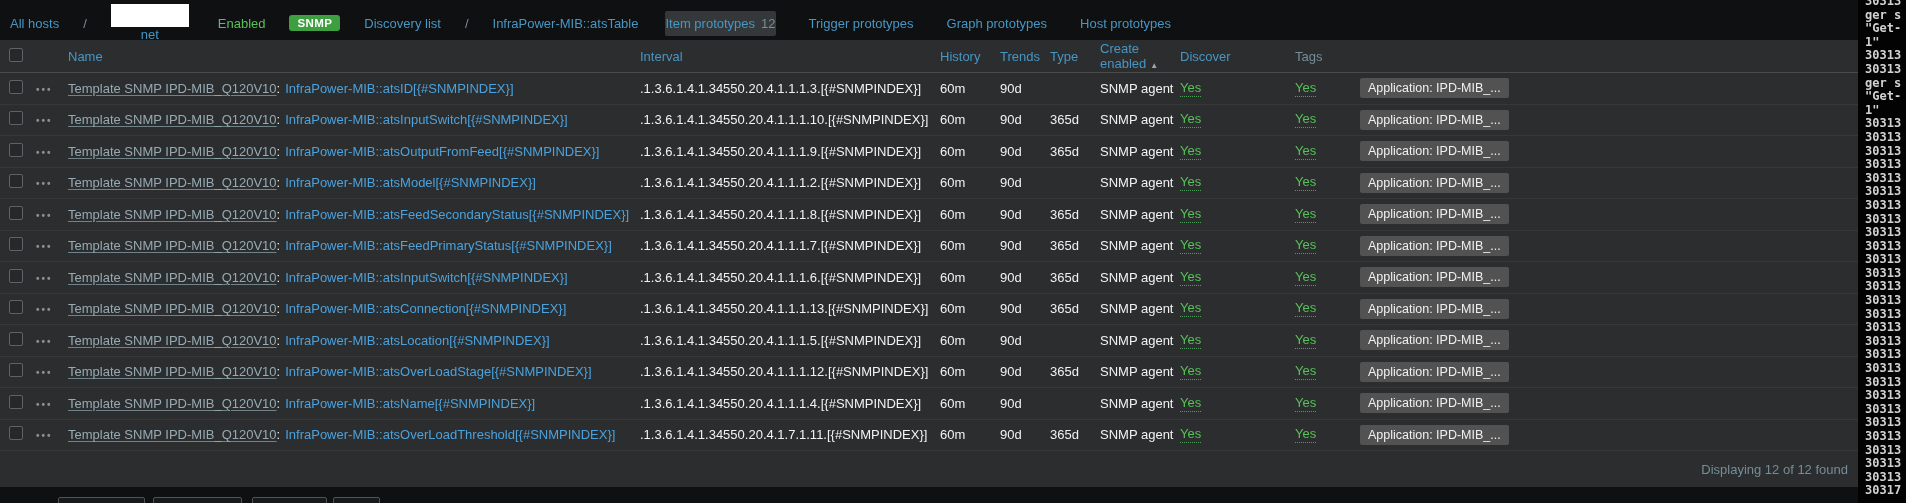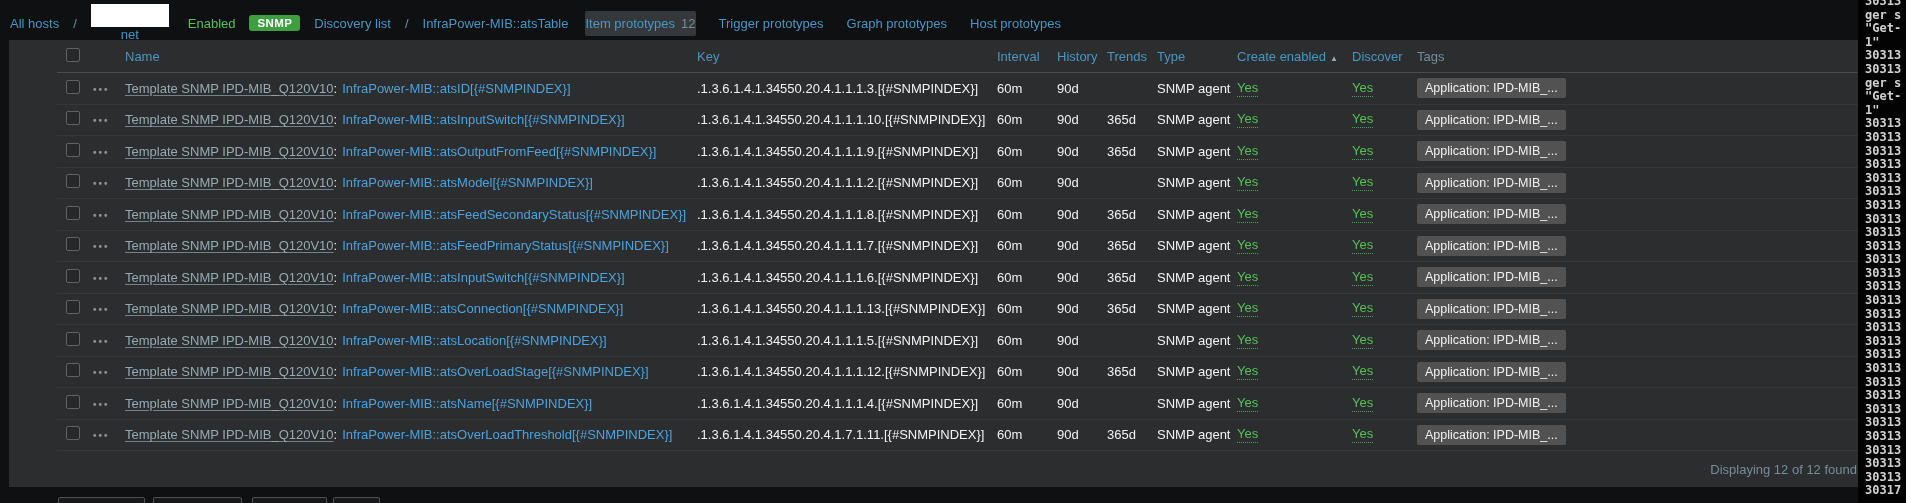--- a/index.html
+++ b/index.html
@@ -7,40 +7,40 @@
   body {
     width:1906px; height:503px; overflow:hidden; position:relative;
     background:#0e1012; font-family:"Liberation Sans", sans-serif; font-size:13px;
     -webkit-font-smoothing:antialiased;
   }
   a { text-decoration:none; cursor:pointer; }
 
   
   .nav {
     position:absolute; top:0; left:0; width:1544px; height:40px;
-    display:flex; align-items:center; padding:6px 0 0 10px; gap:14px; white-space:nowrap;
+    display:flex; align-items:center; padding:6px 0 0 10px; gap:24px; white-space:nowrap;
   }
   .blue { color:#4796c4; }
   .sep { color:#768d99; }
   .hostwrap { display:flex; align-items:center;flex-direction:column; }
   .redaction { width:78px; height:23px; background:#ffffff; display:inline-block; }
   .status-enabled { color:#58c058; margin-left:5px; }
   .badge {
     background:#3d9f40; color:#ffffff; font-weight:bold; font-size:11.5px;
     padding:2px 8px; border-radius:3px; letter-spacing:.4px; 
   }
   .tab-selected {
     background:#35383a; border-radius:2px; padding:5px 0; margin-left:3px;
     color:#4796c4; display:flex; align-items:center; gap:6px;
   }
   .tab-count { color:#768d99; }
   .navtab { margin-left:9px; }
 
   
-  .container { position:absolute; top:40px; left:9px; width:1858px; background:#2b2d2e;padding-left:48px; }
+  .container { position:absolute; top:40px; left:0; width:1858px; background:#2b2d2e; }
   .grid-row {
     display:grid; align-items:center;
     grid-template-columns:36px 32px 572px 300px 60px 50px 50px 80px 115px 65px 1fr;
   }
   .thead { height:33px; border-bottom:1px solid #4a4a4a; }
   .hlink { color:#4796c4; }
   .htags { color:#768d99; }
   .arrow { color:#97aab3; font-size:8px; margin-left:4px; }
   .row { height:31.5px; border-bottom:1px solid #373737; }
   .cb {
@@ -110,21 +110,20 @@
   <a class="blue navtab">Trigger prototypes</a>
   <a class="blue navtab">Graph prototypes</a>
   <a class="blue navtab">Host prototypes</a>
 </div>
 
 <div class="container">
   <div class="thead grid-row">
     <div><span class="cb"></span></div>
     <div></div>
     <div><a class="hlink">Name</a></div>
-    <div><a class="hlink">Key</a></div>
     <div><a class="hlink">Interval</a></div>
     <div><a class="hlink">History</a></div>
     <div><a class="hlink">Trends</a></div>
     <div><a class="hlink">Type</a></div>
     <div><a class="hlink">Create enabled</a><span class="arrow">▲</span></div>
     <div><a class="hlink">Discover</a></div>
     <div class="htags">Tags</div>
   </div>
 
   <div>

